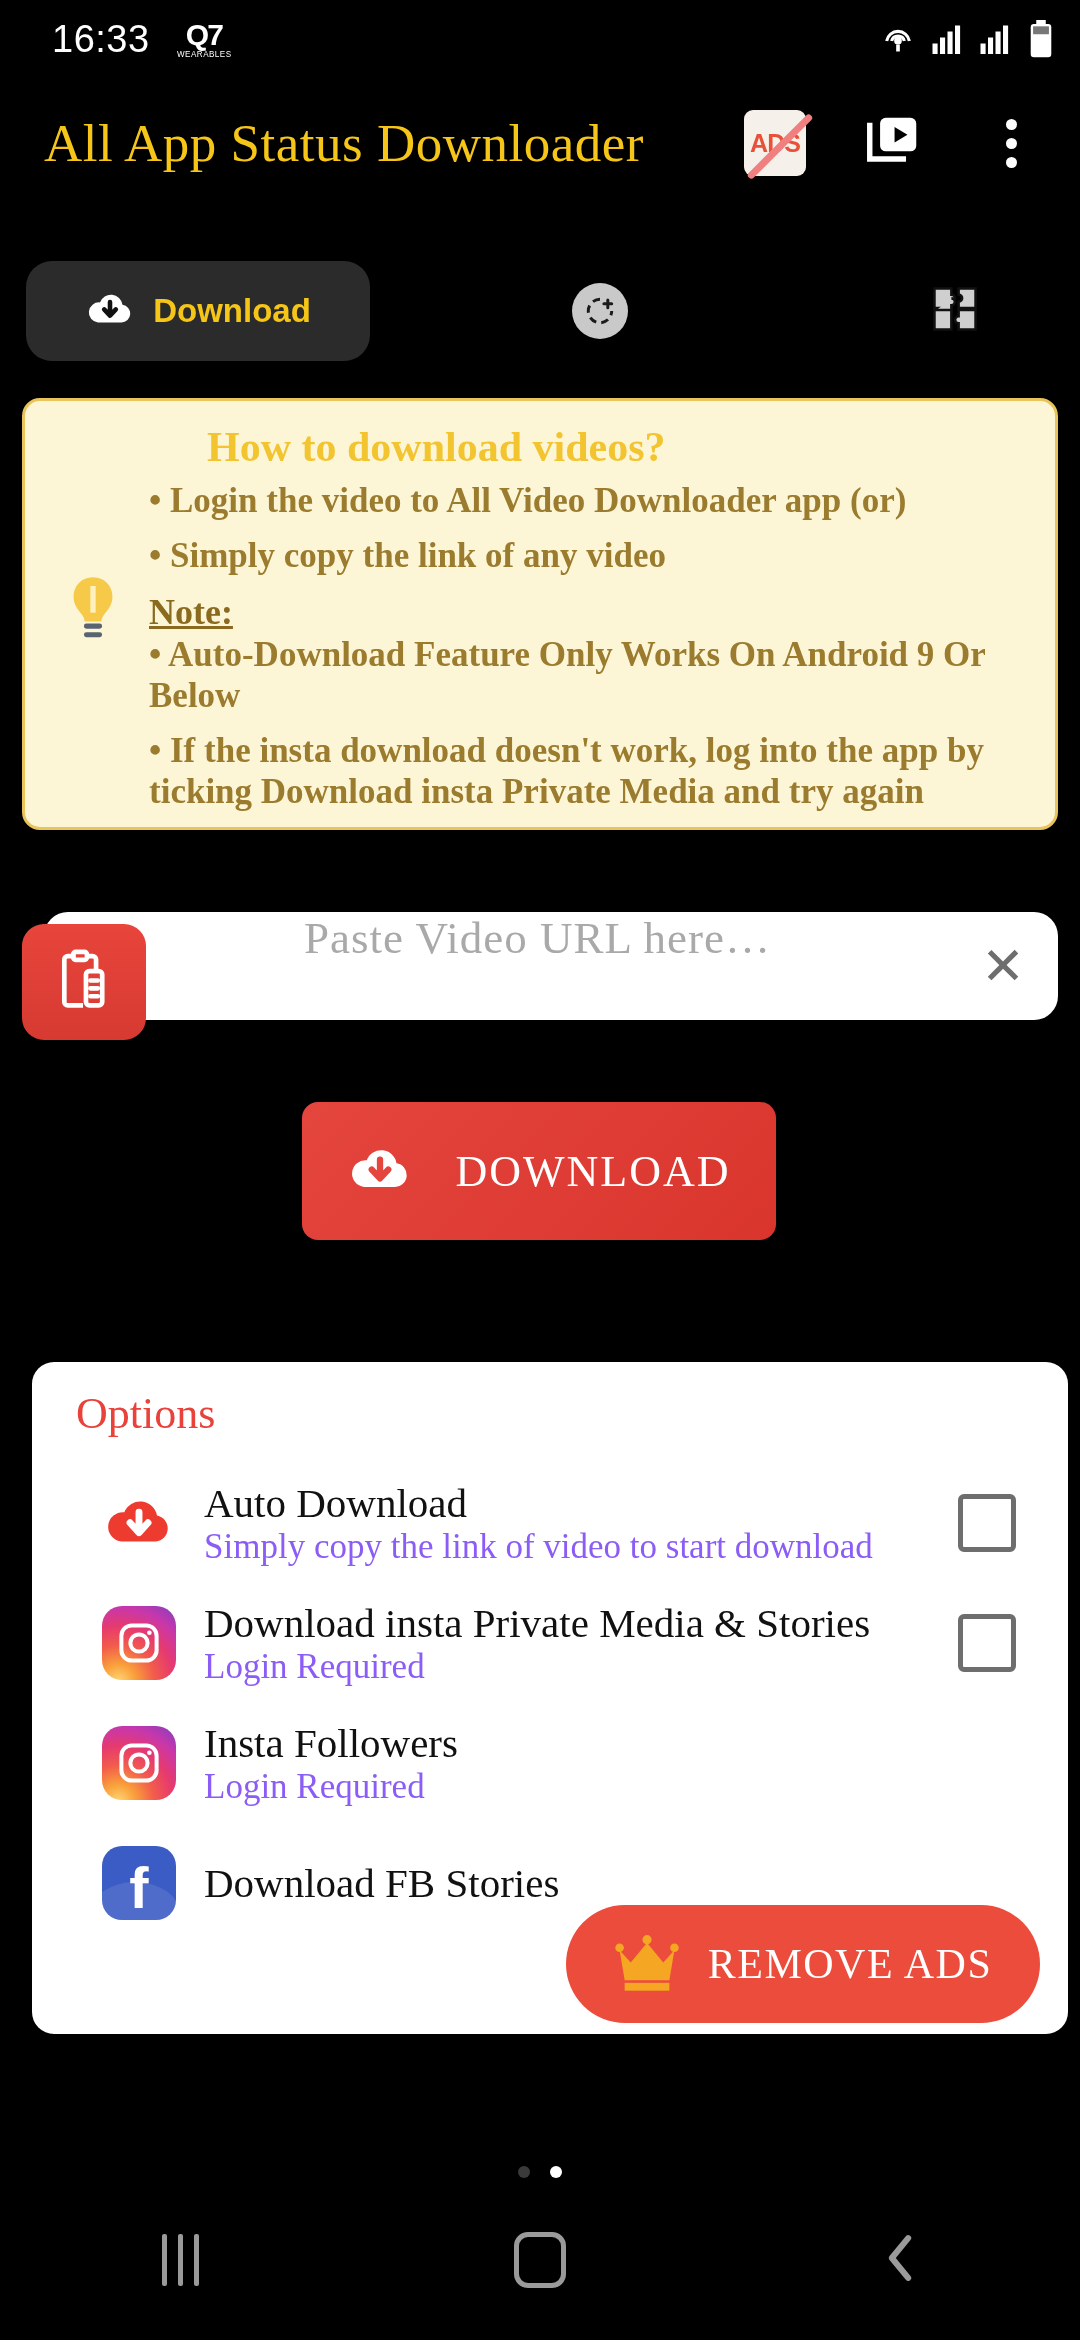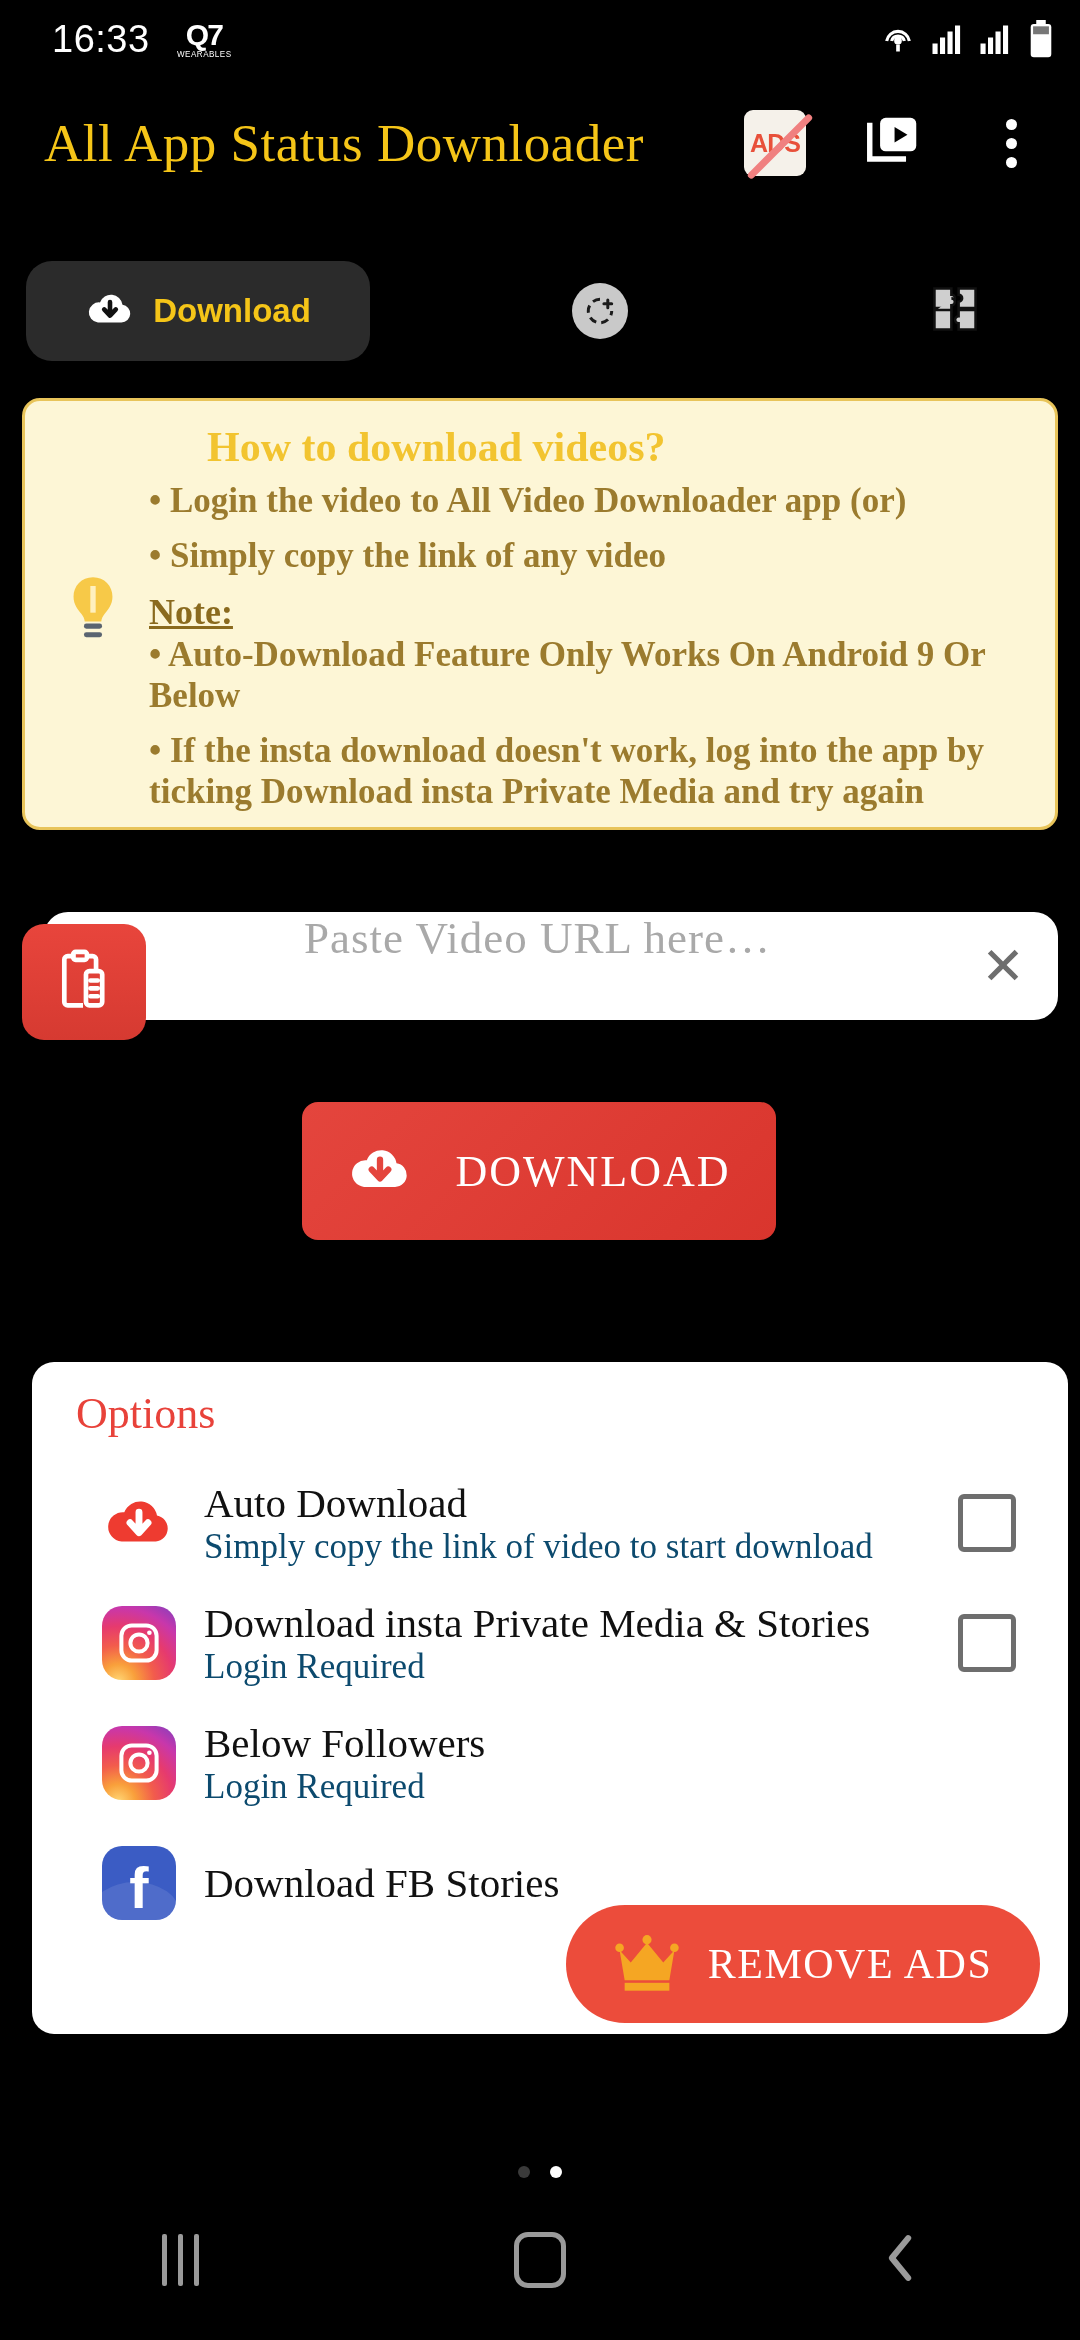--- a/index.html
+++ b/index.html
@@ -114,21 +114,21 @@
   
   .options{
     position:absolute; top:1362px; left:32px; width:1036px; height:672px;
     background:#fff; border-radius:22px; overflow:hidden; padding:26px 0 0 0;
   }
   .options-title{ color:#E8423A; font-size:44px; margin-left:44px; margin-bottom:24px; }
   .opt-row{ display:flex; align-items:center; padding:0 52px 0 52px; min-height:120px; }
   .opt-icon{ width:110px; flex:0 0 110px; display:flex; align-items:center; justify-content:center; }
   .opt-text{ flex:1; padding-left:10px; }
   .opt-title{ color:#111; font-size:41px; line-height:1.14; }
-  .opt-sub{ color:#0c4a6e; font-size:35px; line-height:1.12; }
+  .opt-sub{ color:#8b5cf6; font-size:35px; line-height:1.12; }
   .opt-check{
     width:58px; height:58px; border:5px solid #6E6E6E; border-radius:6px; flex:0 0 58px;
   }
   .ig-icon{
     width:74px; height:74px; border-radius:20px;
     background:radial-gradient(circle at 22% 102%, #FFD776 0%, #F9A03B 18%, #F25C4C 38%, #E63A6E 58%, #C837AB 78%, #7E3FBF 100%);
     display:flex; align-items:center; justify-content:center;
   }
   .fb-icon{
     width:74px; height:74px; border-radius:20px; background:#3B5CC4;
@@ -357,21 +357,21 @@
       <div class="opt-icon">
         <div class="ig-icon">
           <svg width="48" height="48" viewBox="0 0 24 24" fill="none" stroke="#fff" stroke-width="2">
             <rect x="3.2" y="3.2" width="17.6" height="17.6" rx="5.2"></rect>
             <circle cx="12" cy="12" r="4.3"></circle>
             <circle cx="17.2" cy="6.9" r="1.15" fill="#fff" stroke="none"></circle>
           </svg>
         </div>
       </div>
       <div class="opt-text">
-        <div class="opt-title">Below Followers</div>
+        <div class="opt-title">Insta Followers</div>
         <div class="opt-sub">Login Required</div>
       </div>
     </div>
 
     <div class="opt-row">
       <div class="opt-icon">
         <div class="fb-icon">
             <span class="fb-f">f</span>
           </div>
       </div>

